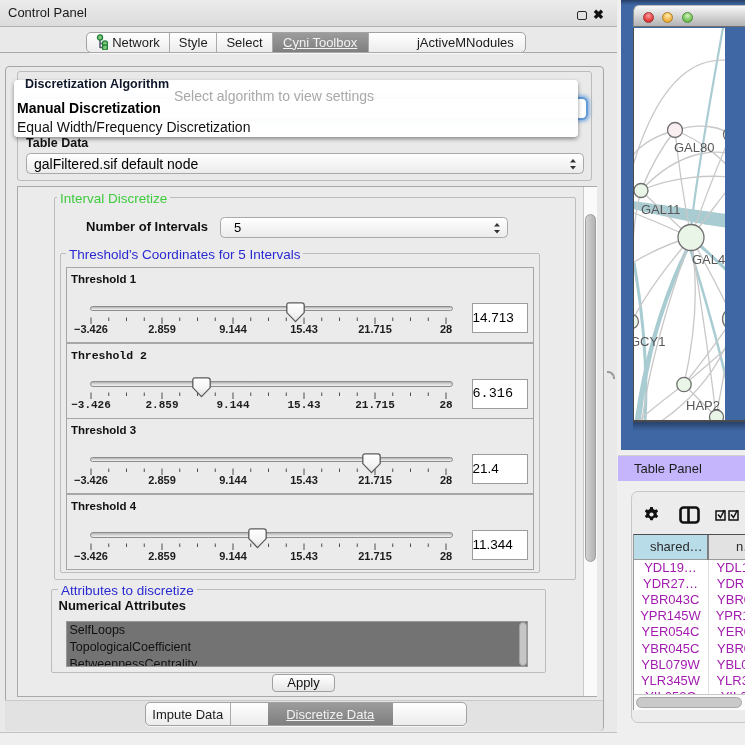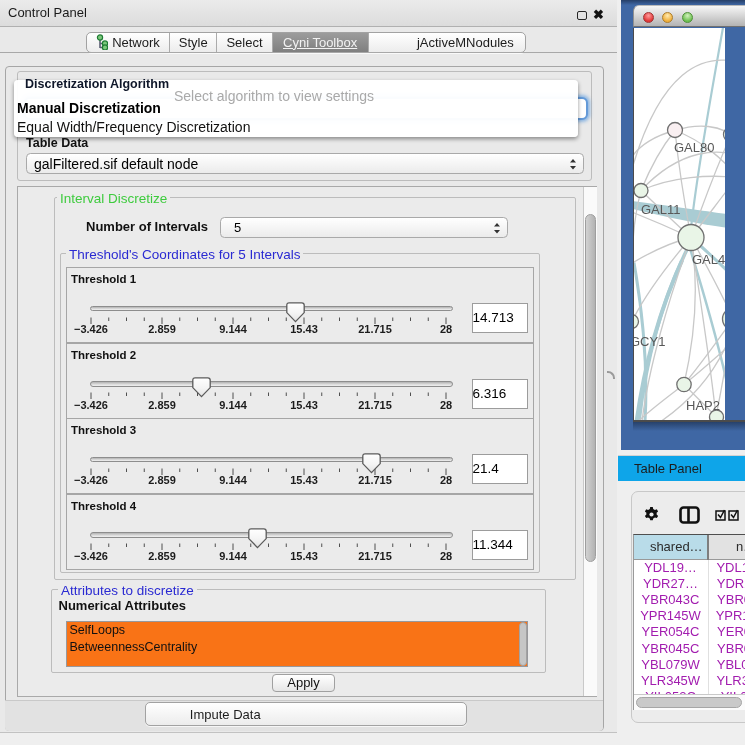--- a/index.html
+++ b/index.html
@@ -47,35 +47,35 @@
 
 .tbox { left:66px; width:468px; height:76px; border:1px solid #a6a6a6; background:#ebebeb; }
 .tlab { position:absolute; left:4px; top:5px; font-size:11.5px; font-weight:bold; color:#111; }
 .track { position:absolute; left:23px; top:37.5px; width:363px; height:5.5px; border:1px solid #8d8d8d; border-radius:3px; background:linear-gradient(#b2b2b2,#e0e0e0 65%,#f0f0f0); }
 .rlab { position:absolute; top:55px; width:60px; text-align:center; font-size:11px; font-weight:bold; color:#1c1c1c; }
 .vbox { position:absolute; left:404.5px; top:35px; width:56px; height:30px; background:#fff; border:1px solid #9c9c9c; font-size:13.5px; color:#000; text-align:left; padding-right:5px; line-height:28px; }
 
 #agroup { left:51px; top:588.5px; width:495px; height:84px; }
 #aglab { left:58px; top:582.5px; color:#2a2ad2; }
 #nalabel { left:58.5px; top:598px; font-size:13px; font-weight:bold; color:#111; }
-#attlist { left:65.5px; top:620.5px; width:462.5px; height:46px; background:#f97316; border:1px solid #98989c; overflow:hidden; font-size:12.5px; color:#111; }
+#attlist { left:65.5px; top:620.5px; width:462.5px; height:46px; background:#737373; border:1px solid #98989c; overflow:hidden; font-size:12.5px; color:#111; }
 #attlist div { padding-left:3px; height:17px; line-height:17px; }
 #lthumb { left:519px; top:621.5px; width:8px; height:44.5px; background:#c6c6c6; border:1px solid #a2a2a2; border-radius:4px; }
 #applybtn { left:272px; top:673.5px; width:63px; height:18px; border:1px solid #a0a0a0; border-radius:4px; background:linear-gradient(#ffffff,#e6e6e6); font-size:13px; color:#111; text-align:center; line-height:16px; }
 #bstrip { left:5px; top:700px; width:598px; height:30.5px; background:#e2e2e2; border-top:1px solid #c9c9c9; border-radius:0 0 4px 4px; }
 #bottabs { left:144.5px; top:702px; width:322px; height:24px; }
 
 #bluezone { left:620.5px; top:0; width:124.5px; height:450px; background:#3f67a4; }
 #nettitle { left:632.5px; top:5px; width:112.5px; height:21.5px; background:linear-gradient(#f7f7f7,#b3b3b3); border-left:1px solid #8f8f8f; border-top:1px solid #bbb; border-bottom:1px solid #707070; border-radius:6px 0 0 0; }
 .light { position:absolute; top:5.5px; width:11px; height:11px; border-radius:50%; }
 #canvasL { left:632.5px; top:27.5px; width:1.5px; height:394.5px; background:#4b4b4b; }
 #canvasB { left:632.5px; top:419.5px; width:112.5px; height:2.5px; background:#4b4b4b; }
 #netcanvas { left:634px; top:27.5px; width:91px; height:392px; background:#fff; overflow:hidden; }
 
-#tpheader { left:618px; top:455px; width:127px; height:26px; background:#0ea5e9; border-top:1px solid #d2d2d2; }
+#tpheader { left:618px; top:455px; width:127px; height:26px; background:#c4b5fd; border-top:1px solid #d2d2d2; }
 #tptext { left:16px; top:0; height:26px; line-height:26px; font-size:13px; color:#1d1d1d; }
 #tablepanel { left:630.5px; top:490.5px; width:130px; height:232px; border:1px solid #c8c8c8; border-radius:7px; background:#ececec; }
 #tbl { left:633px; top:533.5px; width:112px; height:176.5px; border-top:1.5px solid #4f4f4f; border-left:1px solid #9a9a9a; border-bottom:1px solid #9a9a9a; background:#fff; }
 .hcell { position:absolute; top:535px; height:24.5px; font-size:13px; color:#2c2c2c; text-align:center; line-height:24px; border-bottom:1px solid #999; }
 #hc1 { left:633.5px; width:73.5px; background:#b9dce9; padding-left:12px; }
 #hsep { left:707px; top:535px; width:2px; height:24.5px; background:#7e7e7e; }
 #hc2 { left:709px; width:74px; background:#e2e2e2; }
 .trow { position:absolute; width:74px; height:16.1px; line-height:16.1px; font-size:13px; color:#a21caf; text-align:center; overflow:visible; white-space:nowrap; }
 #bodysep { left:707.5px; top:560px; width:1px; height:134px; background:#e0e0e0; }
 #hscroll { left:634px; top:694px; width:111px; height:16px; background:#fbfbfb; border-top:1px solid #c9c9c9; }
@@ -172,21 +172,21 @@
       <defs>
         <linearGradient id="tg0" x1="0" y1="0" x2="0" y2="1">
           <stop offset="0" stop-color="#ffffff"></stop>
           <stop offset="0.55" stop-color="#f4f4f4"></stop>
           <stop offset="1" stop-color="#e2e2e2"></stop>
         </linearGradient>
       </defs>
     </svg>
   <div class="vbox">14.713</div>
 </div>
-<div class="abs tbox" style="top:342.5px;">
+<div class="abs tbox" style="top:342.5px;font-family:Liberation Mono, monospace;">
   <div class="tlab">Threshold 2</div>
   <div class="track"></div>
   <svg style="position:absolute;left:0;top:48.5px;" width="468" height="8" viewBox="0 0 468 8">
       <g stroke="#4f4f4f" stroke-width="1">
         <line x1="24.00" y1="0.5" x2="24.00" y2="7.0"></line>
         <line x1="41.75" y1="0.5" x2="41.75" y2="4.0"></line>
         <line x1="59.50" y1="0.5" x2="59.50" y2="4.0"></line>
         <line x1="77.25" y1="0.5" x2="77.25" y2="4.0"></line>
         <line x1="95.00" y1="0.5" x2="95.00" y2="7.0"></line>
         <line x1="112.75" y1="0.5" x2="112.75" y2="4.0"></line>
@@ -316,27 +316,29 @@
       </defs>
     </svg>
   <div class="vbox">11.344</div>
 </div>
 
 <div class="abs grp" id="agroup"></div>
 <div class="abs grplab" id="aglab">Attributes to discretize</div>
 <div class="abs" id="nalabel">Numerical Attributes</div>
 <div class="abs" id="attlist">
     <div>SelfLoops</div>
+    <div>TopologicalCoefficient</div>
     <div>BetweennessCentrality</div>
   </div>
 <div class="abs" id="lthumb"></div>
 <div class="abs" id="applybtn">Apply</div>
 <div class="abs" id="bstrip"></div>
 <div class="abs seg" id="bottabs">
   <div class="s" style="width:85.5px;">Impute Data</div>
+  <div class="s sel" style="width:124.5px;">Discretize Data</div>
 </div>
 
 <div class="abs" id="bluezone"></div>
 <div class="abs" id="nettitle">
   <div class="light" style="left:9px; background:radial-gradient(circle at 50% 30%,#ff9c9c,#e03434 70%); border:1px solid #9f3434;"></div>
   <div class="light" style="left:28.5px; background:radial-gradient(circle at 50% 30%,#ffeab0,#efae38 70%); border:1px solid #ad7c28;"></div>
   <div class="light" style="left:48px; background:radial-gradient(circle at 50% 30%,#d2f0bc,#6abf4e 70%); border:1px solid #4e8f38;"></div>
 </div>
 <div class="abs" id="canvasL"></div>
 <div class="abs" style="left:620.5px;top:0;width:124.5px;height:5px;background:linear-gradient(rgba(34,56,92,.85),rgba(63,103,164,0));"></div>

